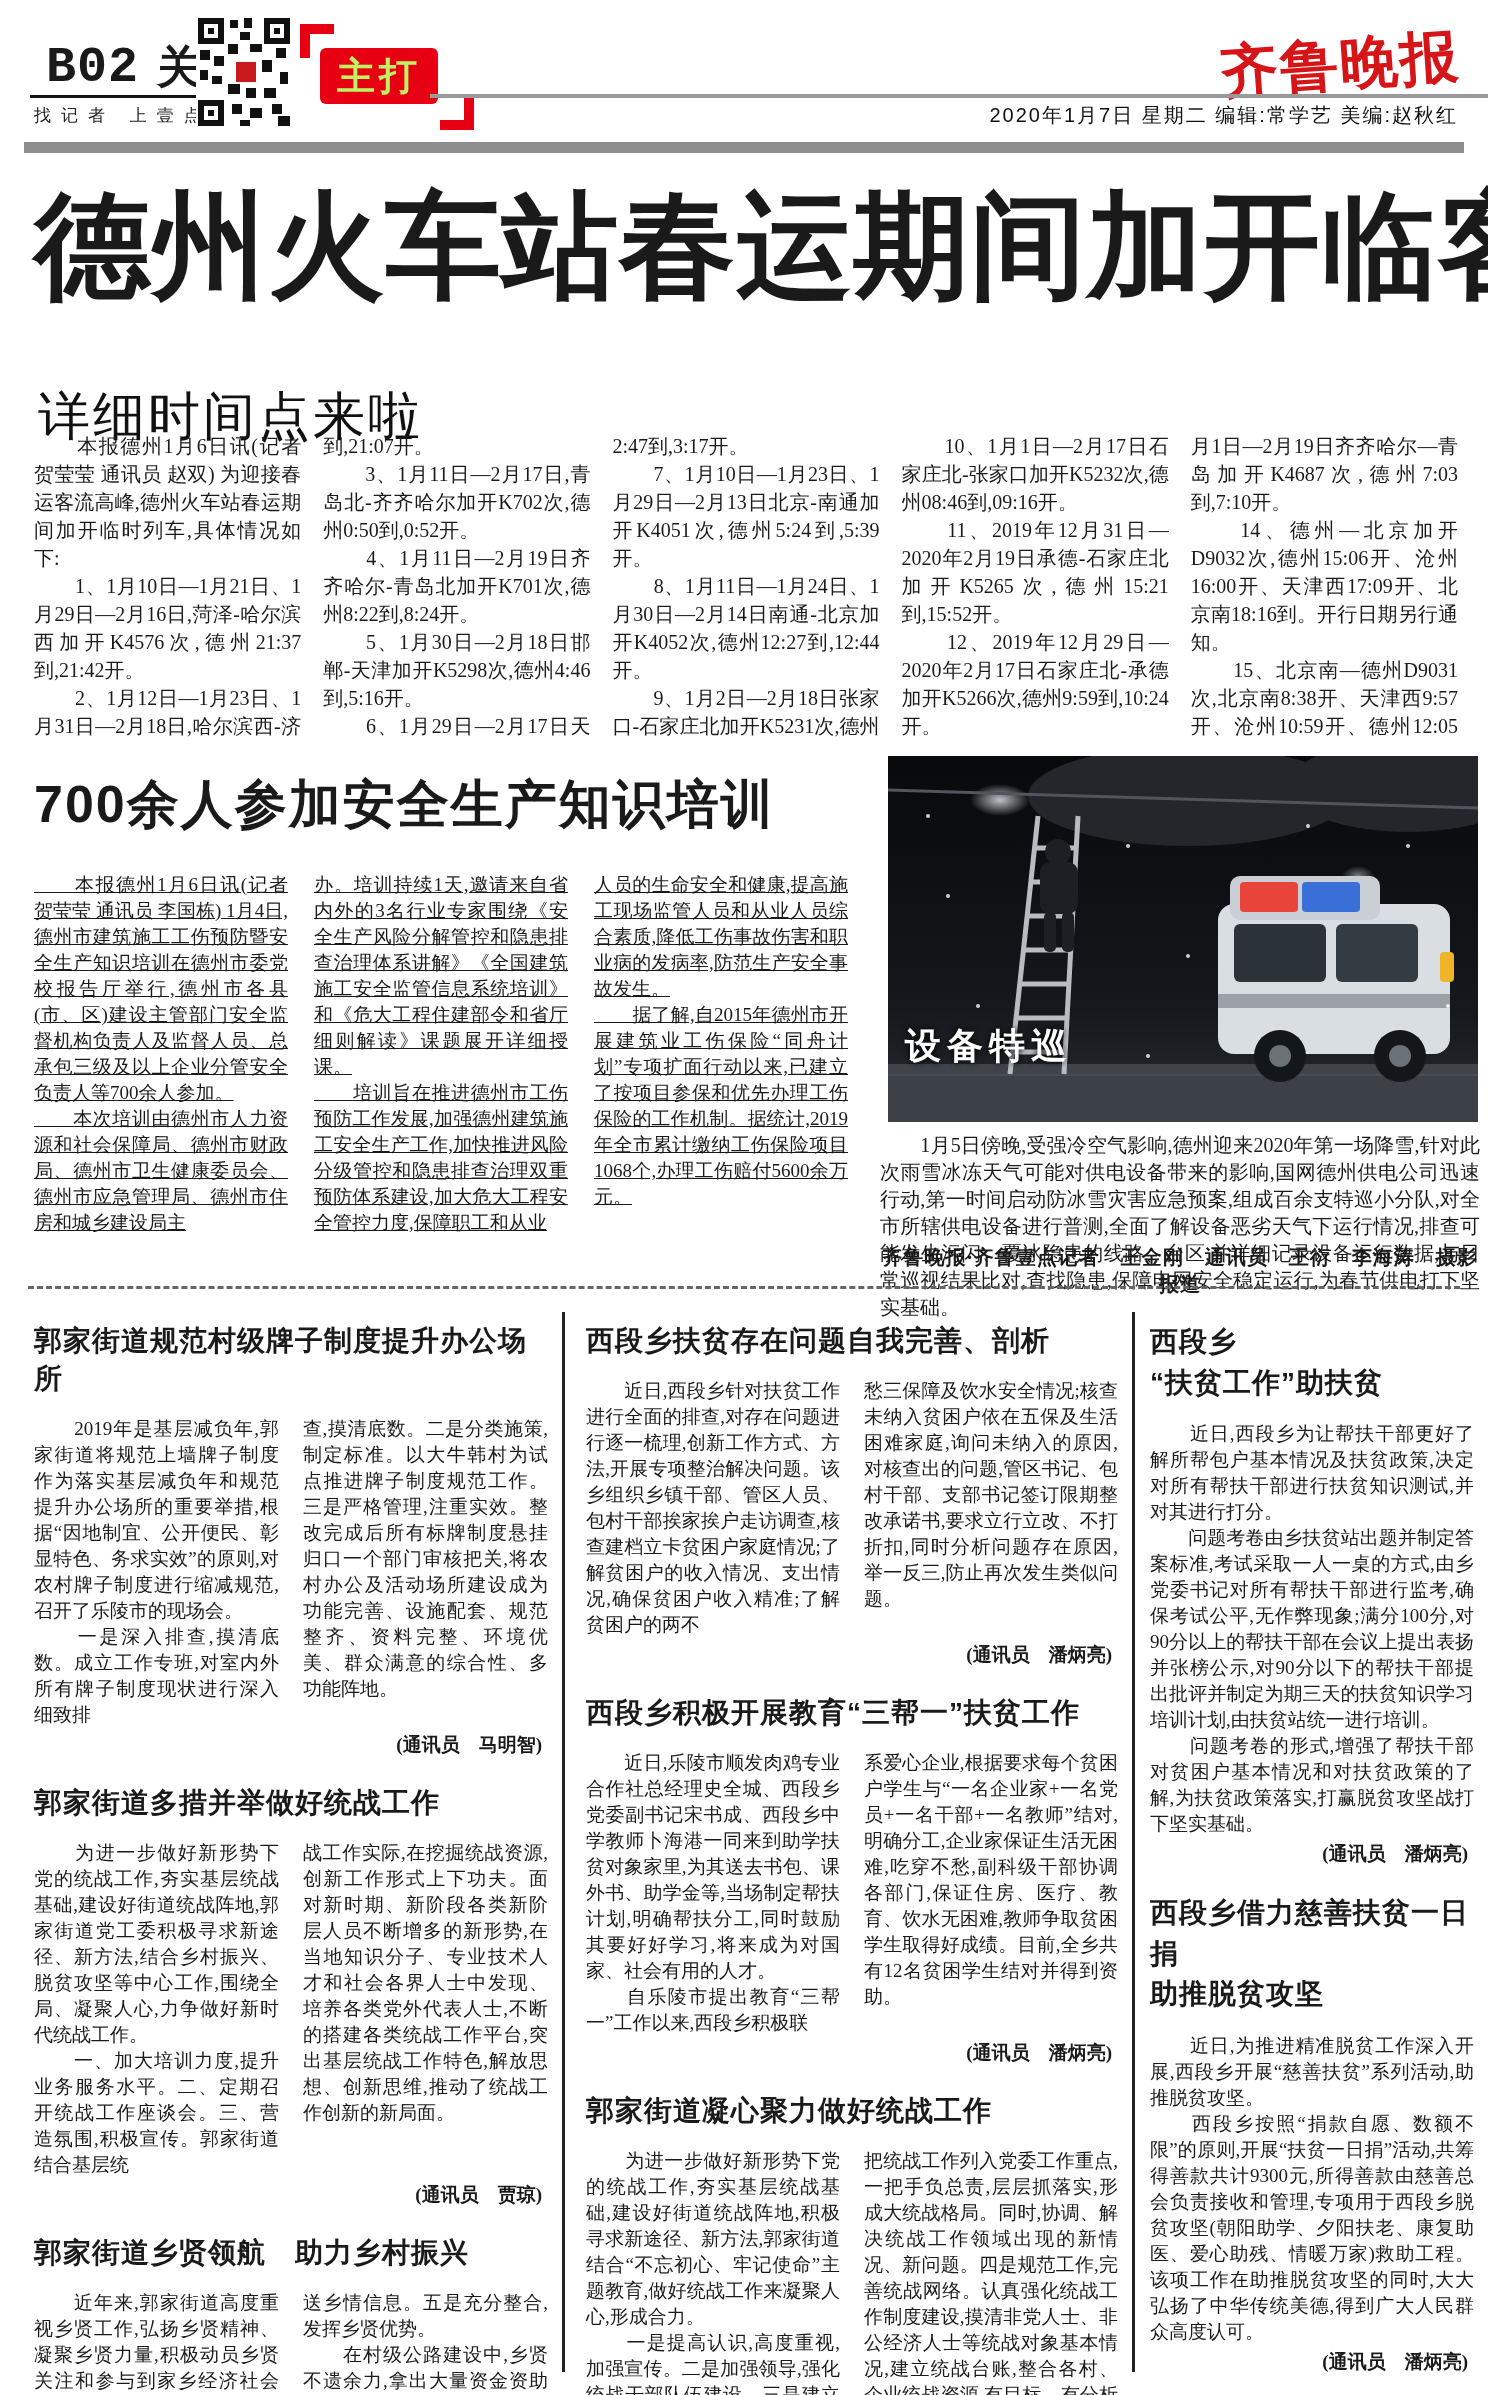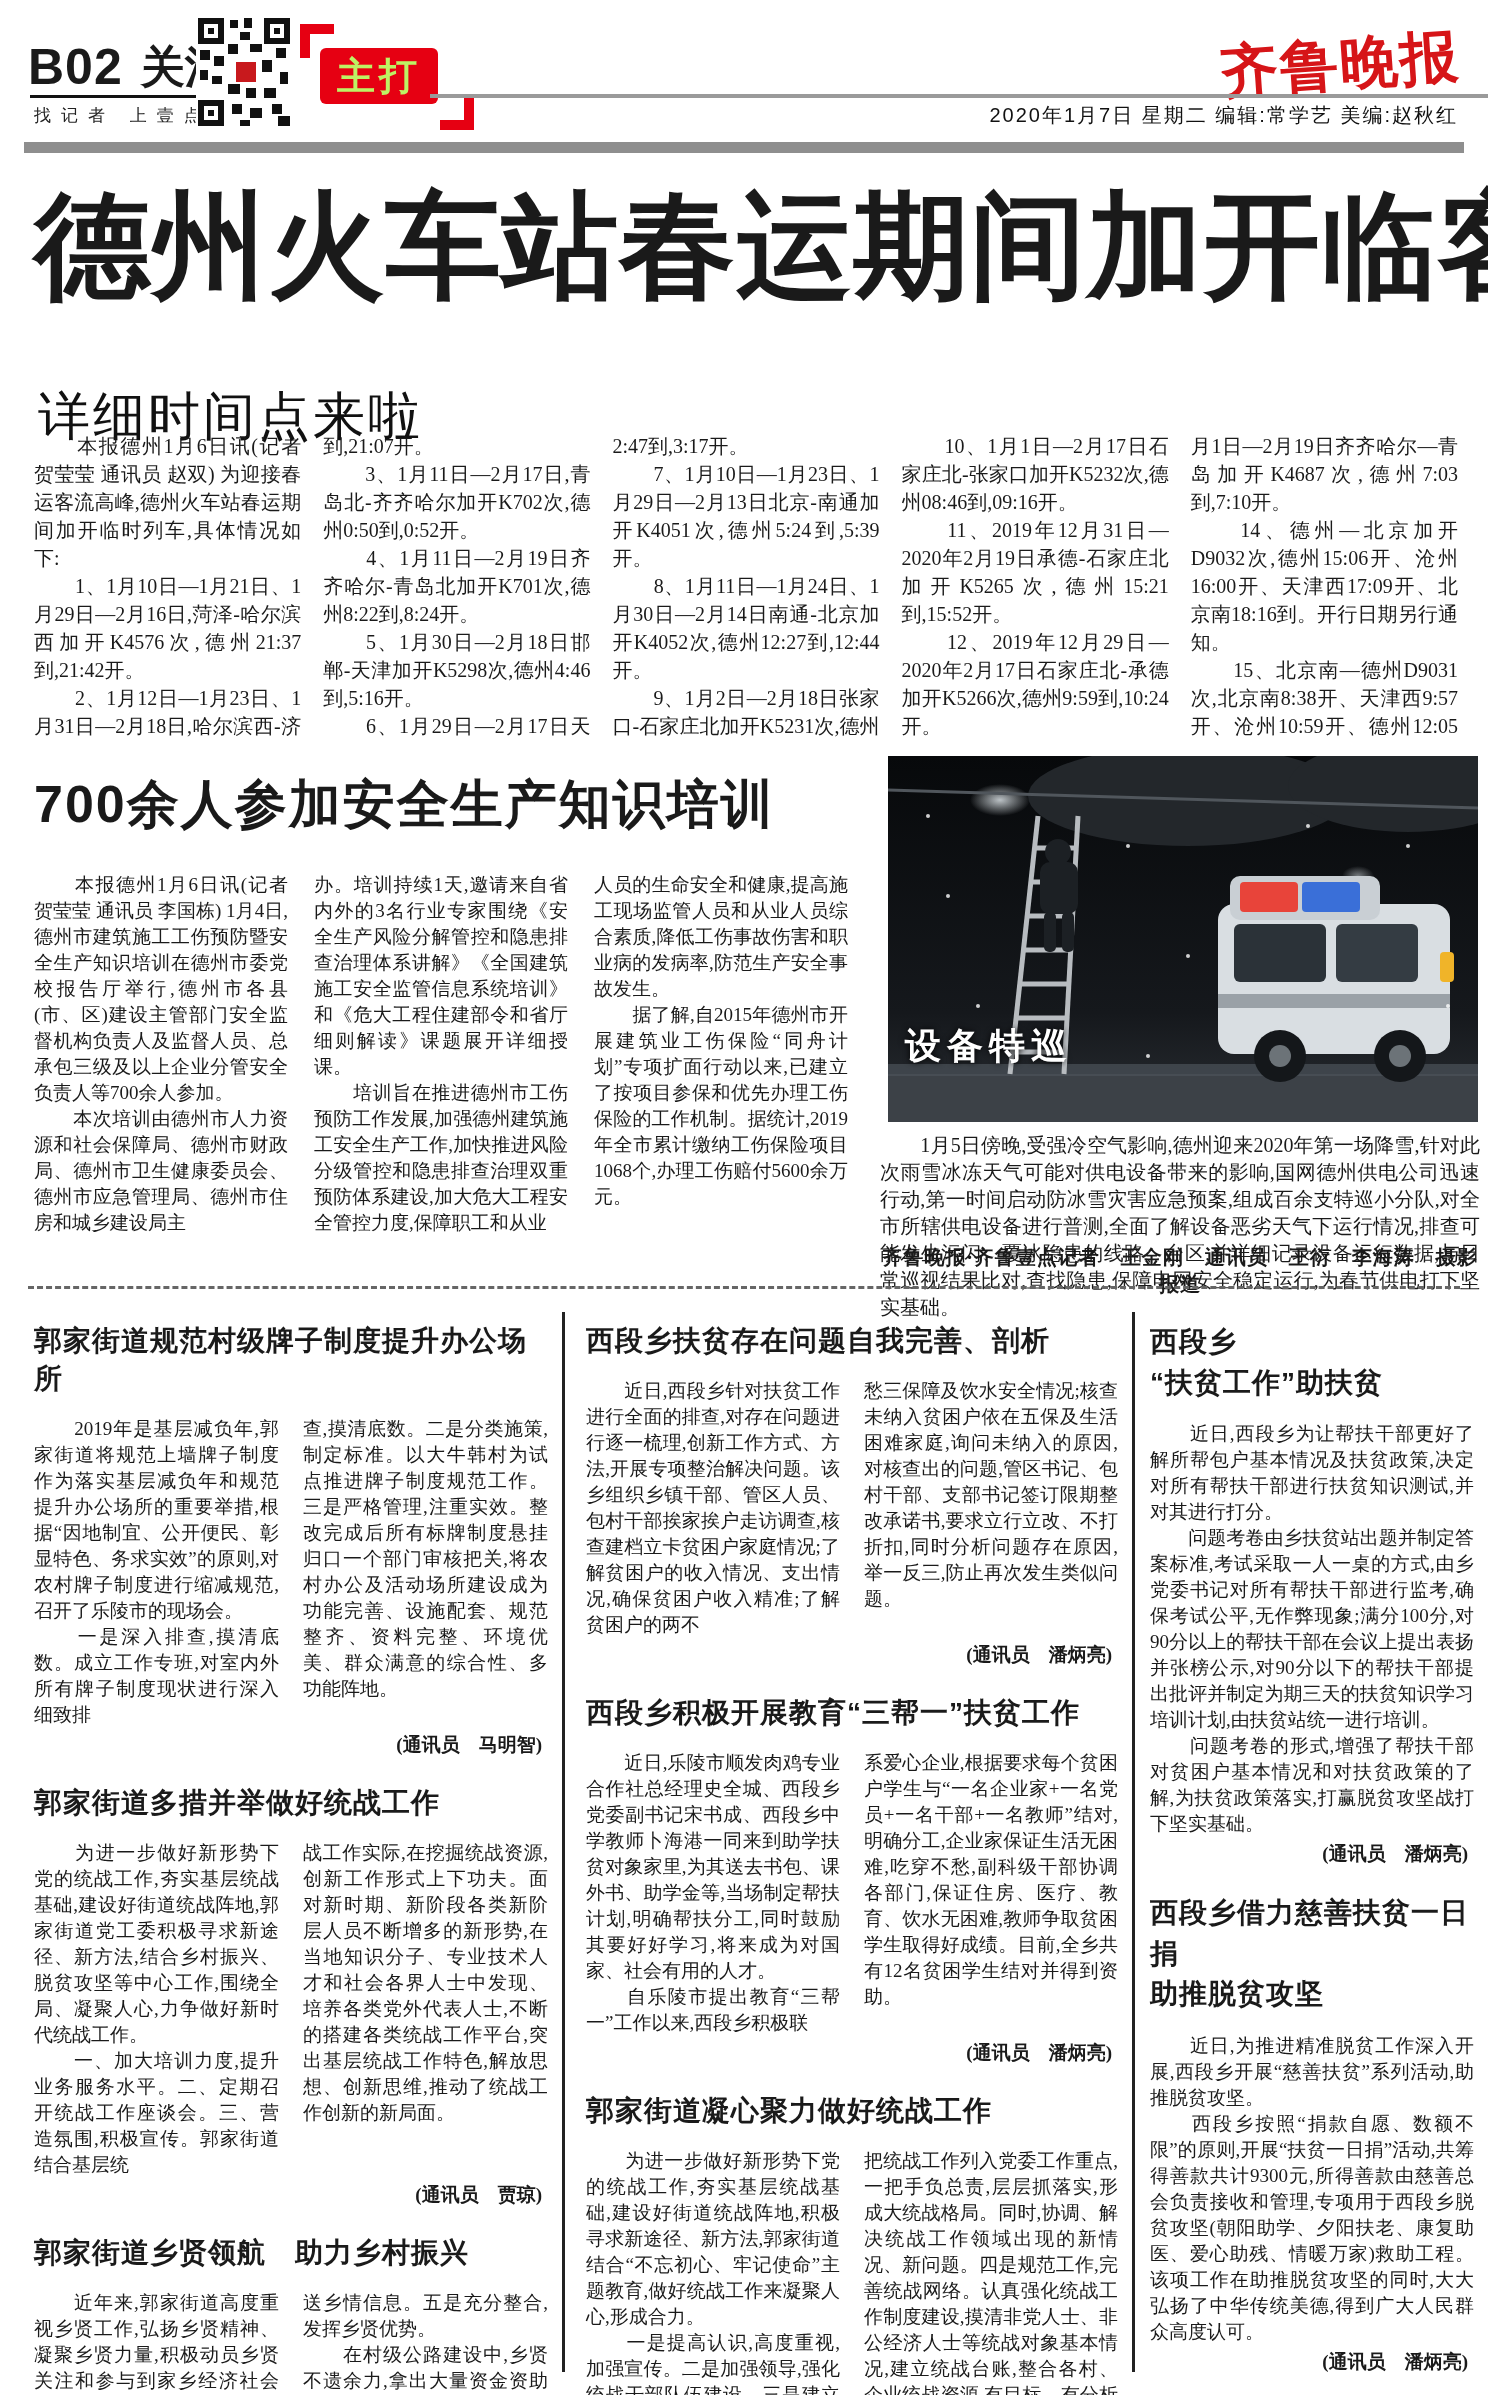--- a/index.html
+++ b/index.html
@@ -3,22 +3,22 @@
 <meta charset="utf-8">
 <style>
   * { margin:0; padding:0; box-sizing:border-box; }
   html,body { background:#e9e9e9; }
   .page {
     position:relative; width:1488px; height:2395px; margin:0 auto;
     background:#ffffff; overflow:hidden; color:#1a1a1a;
     font-family:"Liberation Serif","DejaVu Serif",serif;
   }
   
-  .edition { position:absolute; left:28px; top:38px; display:flex; align-items:flex-start;
-    font-family:Liberation Sans, sans-serif; }
+  .edition { position:absolute; left:46px; top:38px; display:flex; align-items:center;
+    font-family:Liberation Mono, monospace; }
   .edition .code { font-size:50px; font-weight:900; letter-spacing:1px; }
   .edition .sec  { font-size:44px; font-weight:900; margin-left:18px; }
   .edition .vbar { width:3px; height:46px; background:#111; margin-left:14px; align-self:center; }
   .edition-underline { position:absolute; left:30px; top:95px; width:260px; height:3px; background:#111; }
   .tagline { position:absolute; left:34px; top:104px; font-size:17px; letter-spacing:10px;
     font-family:"Liberation Sans",sans-serif; color:#222; }
   .qr { position:absolute; left:196px; top:16px; width:96px; height:112px; }
   .bracket-tl { position:absolute; left:300px; top:24px; width:34px; height:34px;
     border-left:10px solid #e60012; border-top:10px solid #e60012; }
   .badge { position:absolute; left:320px; top:48px; width:118px; height:56px; background:#e60012;
@@ -35,21 +35,21 @@
   
   .lead-headline { position:absolute; left:34px; top:178px; width:1424px; font-size:116px; line-height:1.18;
     font-weight:900; font-family:"Liberation Sans","DejaVu Sans",sans-serif; letter-spacing:1px; white-space:nowrap; }
   .lead-subhead { position:absolute; left:38px; top:342px; font-size:52px; font-family:"Liberation Sans",sans-serif;
     color:#111; letter-spacing:3px;margin-top:40px; }
   .lead-body { position:absolute; left:34px; top:432px; width:1424px; height:312px; display:flex; gap:22px; overflow:hidden; }
   .lead-body .col { flex:1; font-size:20px; line-height:28px; text-align:justify; white-space:pre-line; }
   
   .train-headline { position:absolute; left:34px; top:770px; font-size:52px; font-weight:900;
     font-family:"Liberation Sans",sans-serif; letter-spacing:2px; }
-  .train-body { position:absolute; left:34px; top:872px; width:814px; height:368px; display:flex; gap:26px; overflow:hidden; }
+  .train-body { position:absolute; left:34px; top:872px; width:814px; height:368px; display:flex; gap:26px; overflow:hidden;text-decoration:underline; }
   .train-body .col { flex:1; font-size:19px; line-height:26px; text-align:justify; white-space:pre-line; }
   
   .photo { position:absolute; left:888px; top:756px; width:590px; height:366px; background:#0b0d10; overflow:hidden; }
   .photo-label { position:absolute; left:905px; top:1022px; color:#fff; font-size:36px; font-weight:900;
     font-family:"Liberation Sans",sans-serif; letter-spacing:6px; text-shadow:0 0 6px #000; }
   .photo-caption { position:absolute; left:880px; top:1132px; width:600px; font-size:20px; line-height:27px;
     text-align:justify; white-space:pre-line; }
   .photo-credit { position:absolute; left:880px; top:1244px; width:600px; font-size:20px; font-weight:bold;
     text-align:center; letter-spacing:1px; }
   

